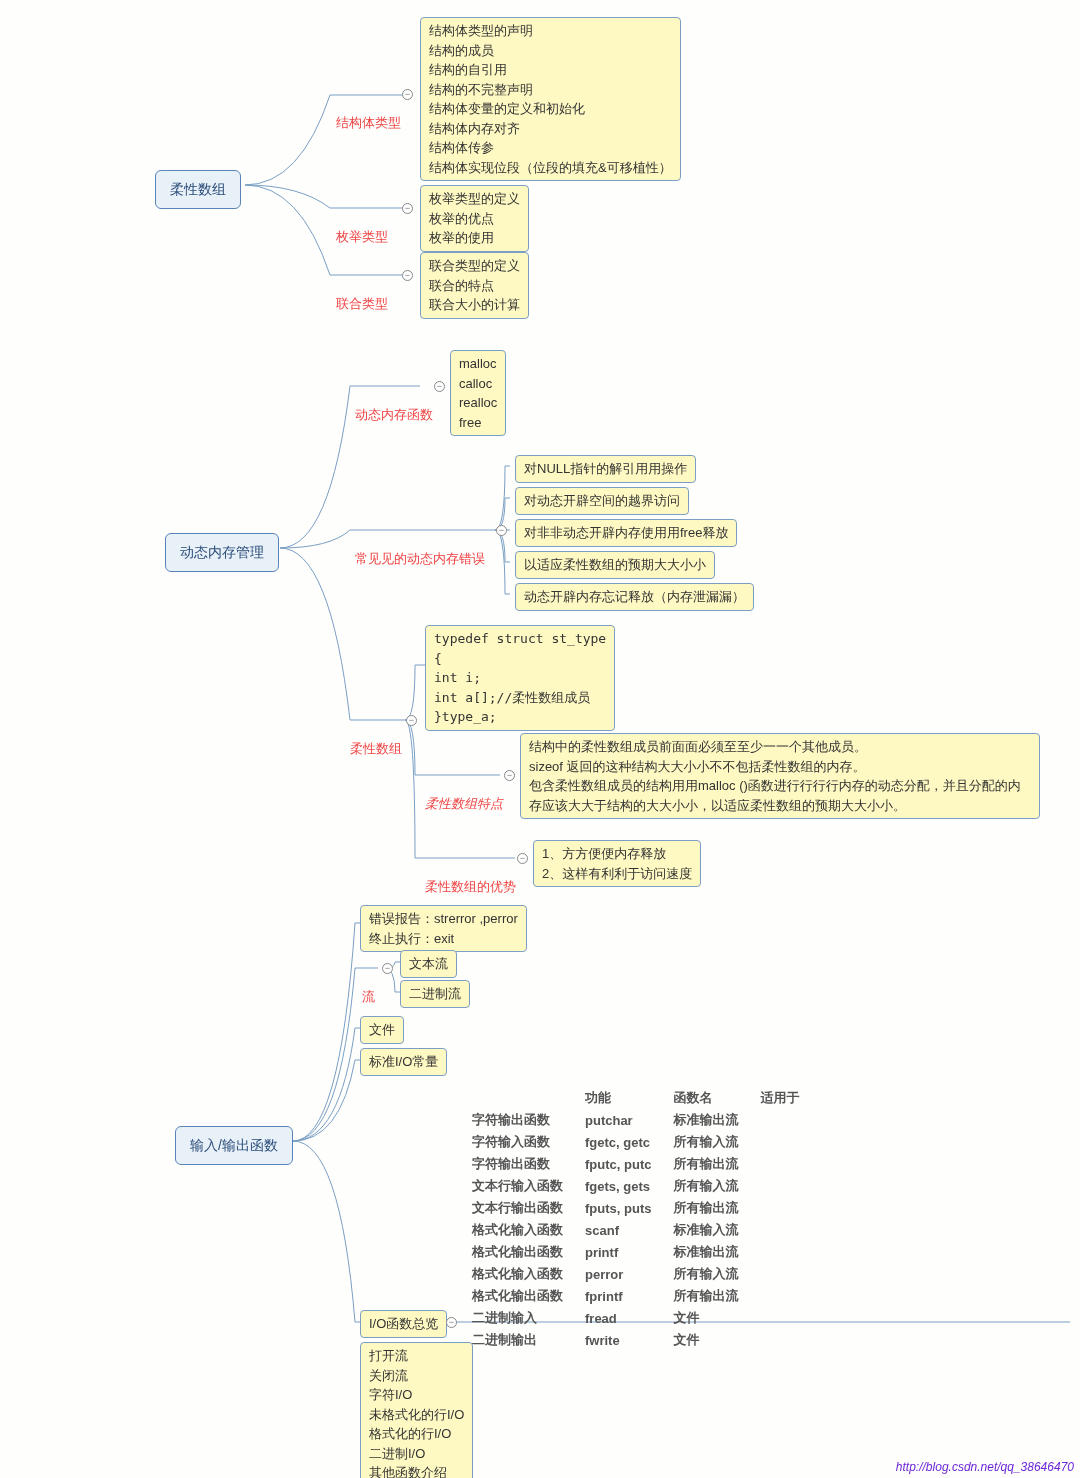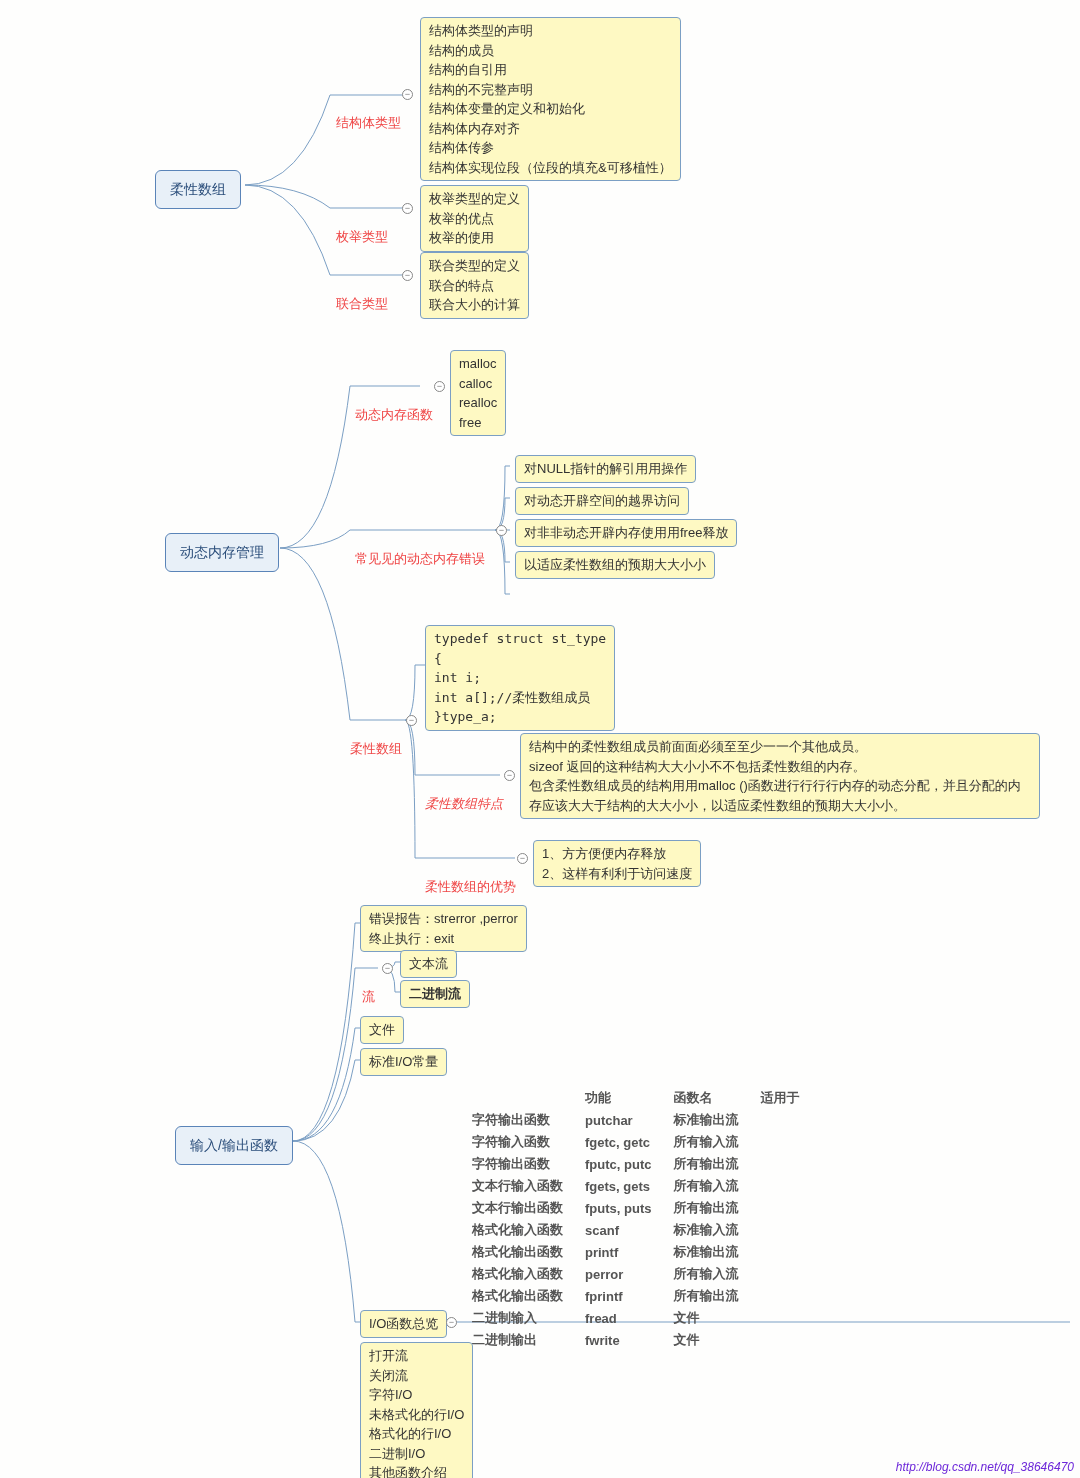--- a/index.html
+++ b/index.html
@@ -81,20 +81,21 @@
 <div class="node" style="left:450px;top:350px;white-space:pre-line;">malloc
 calloc
 realloc
 free</div>
 <span class="label" style="left:355px;top:522px;">常见见的动态内存错误</span>
 <span class="toggle" style="left:496px;top:525px;">−</span>
 <div class="node" style="left:515px;top:455px;">对NULL指针的解引用用操作</div>
 <div class="node" style="left:515px;top:487px;">对动态开辟空间的越界访问</div>
 <div class="node" style="left:515px;top:519px;">对非非动态开辟内存使用用free释放</div>
 <div class="node" style="left:515px;top:551px;">以适应柔性数组的预期大大小小</div>
+<div class="node" style="left:515px;top:583px;">动态开辟内存忘记释放（内存泄漏漏）</div>
 <span class="label" style="left:350px;top:712px;">柔性数组</span>
 <span class="toggle" style="left:406px;top:715px;">−</span>
 <div class="node" style="left:425px;top:625px;white-space:pre-line;font-family:monospace;">typedef struct st_type
 {
 int i;
 int a[];//柔性数组成员
 }type_a;</div>
 <span class="label" style="left:425px;top:767px;font-style:italic;">柔性数组特点</span>
 <span class="toggle" style="left:504px;top:770px;">−</span>
 <div class="node long" style="left:520px;top:733px;white-space:pre-line;">结构中的柔性数组成员前面面必须至至少一一个其他成员。
@@ -104,21 +105,21 @@
 <span class="toggle" style="left:517px;top:853px;">−</span>
 <div class="node" style="left:533px;top:840px;white-space:pre-line;">1、方方便便内存释放
 2、这样有利利于访问速度</div>
 
 <div class="node root" style="left:175px;top:1126px;">输入/输出函数</div>
 <div class="node" style="left:360px;top:905px;white-space:pre-line;">错误报告：strerror ,perror
 终止执行：exit</div>
 <span class="label" style="left:362px;top:960px;">流</span>
 <span class="toggle" style="left:382px;top:963px;">−</span>
 <div class="node" style="left:400px;top:950px;">文本流</div>
-<div class="node" style="left:400px;top:980px;font-weight:bold;">二进制流</div>
+<div class="node" style="left:400px;top:980px;">二进制流</div>
 <div class="node" style="left:360px;top:1016px;">文件</div>
 <div class="node" style="left:360px;top:1048px;">标准I/O常量</div>
 
 <table class="tbl" style="left:460px;top:1086px;font-weight:bold;">
 <tbody>
         <tr>
           <td></td>
           <td>功能</td>
           <td>函数名</td>
           <td>适用于</td>

